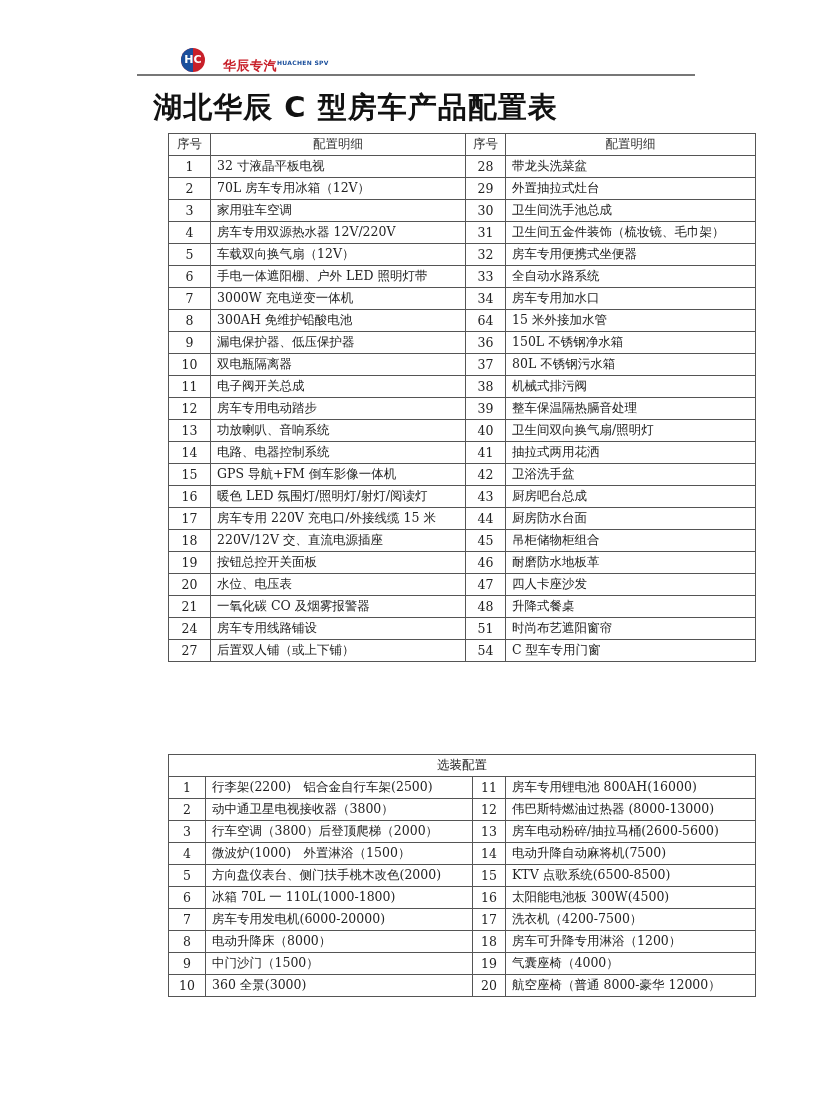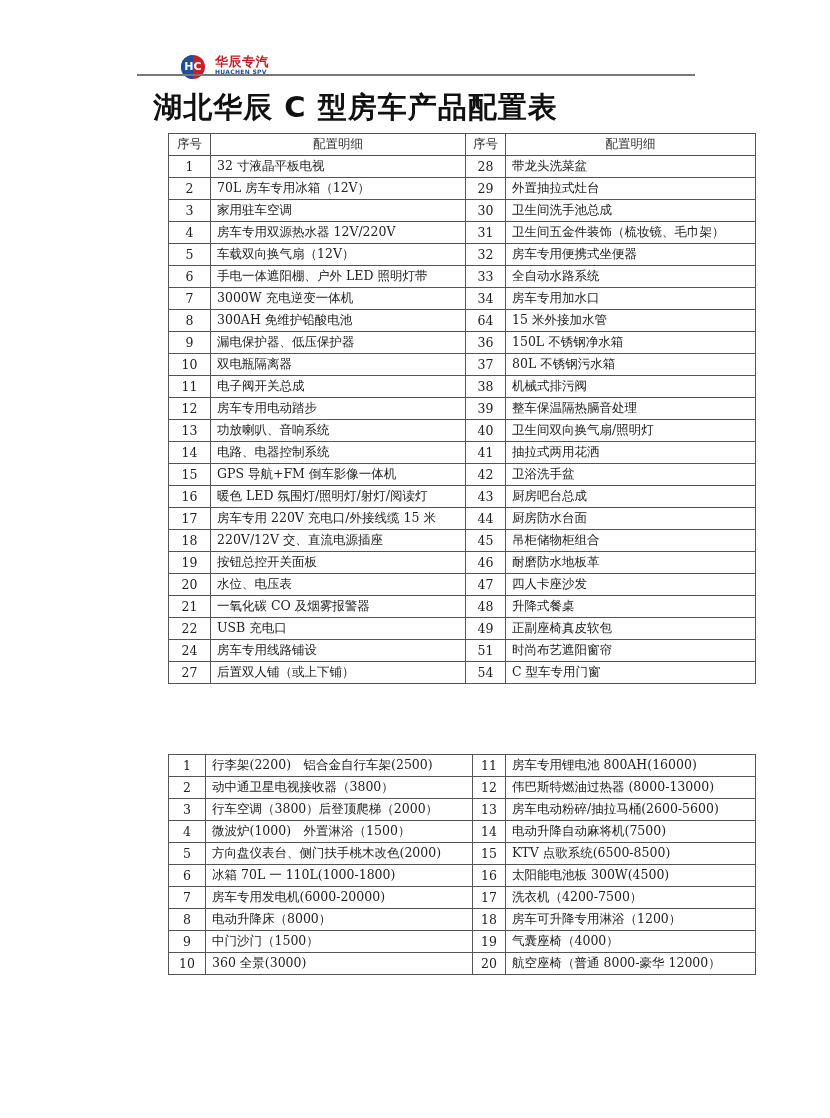--- a/index.html
+++ b/index.html
@@ -1,24 +1,24 @@
 <!DOCTYPE html>
 <html><head>
 <meta charset="utf-8">
 <style>
   html, body { margin:0; padding:0; }
   body { width:830px; height:1118px; background:#ffffff; position:relative; overflow:hidden;
          font-family:"DejaVu Serif","Liberation Serif",serif; color:#222; }
   .header { position:absolute; left:137px; top:44px; width:560px; height:34px; }
-  .logo { position:absolute; left:0; top:11px; display:flex; align-items:flex-start;padding-left:44px; }
+  .logo { position:absolute; left:0; top:4px; display:flex; align-items:flex-end;padding-left:44px; }
   .logo-mark { width:24px; height:24px; border-radius:50%; background:#c8202a; position:relative; overflow:hidden; }
   .logo-mark::before { content:""; position:absolute; left:0; top:0; width:12px; height:24px; background:#1b4f9c; }
   .logo-mark span { position:absolute; left:0; top:0; width:24px; height:24px; line-height:24px; text-align:center;
         color:#fff; font-family:"DejaVu Sans",sans-serif; font-weight:bold; font-size:11px; }
-  .logo-text { margin-left:10px; display:flex; flex-direction:column; line-height:1; }
+  .logo-text { margin-left:18px; display:flex; line-height:1; }
   .logo-cn { font-family:"DejaVu Sans",sans-serif; font-weight:bold; font-size:13px; color:#c8202a; letter-spacing:0.5px; }
   .logo-en { font-family:"DejaVu Sans",sans-serif; font-weight:bold; font-size:6px; color:#1b4f9c; margin-top:1px; letter-spacing:0.3px; }
   .header-rule { position:absolute; left:0; top:30px; width:558px; height:2px; background:#777; }
   .title { position:absolute; left:0; width:711px; top:88px; text-align:center; font-family:"DejaVu Sans",sans-serif;
            font-weight:bold; font-size:29px; color:#111; letter-spacing:1px; }
   table { position:absolute; border-collapse:collapse; table-layout:fixed;margin-left:40px; }
   td, th { border:1px solid #555; height:21px; padding:0 6px; font-size:12.5px; font-weight:normal;
            white-space:nowrap; overflow:hidden; }
   th { text-align:center; color:#333; }
   td.seq { text-align:center; }
@@ -181,26 +181,20 @@
         <td class="seq">47</td>
         <td class="detail">四人卡座沙发</td>
       </tr>
       <tr>
         <td class="seq">21</td>
         <td class="detail">一氧化碳 CO 及烟雾报警器</td>
         <td class="seq">48</td>
         <td class="detail">升降式餐桌</td>
       </tr>
       <tr>
-        <td class="seq">22</td>
-        <td class="detail">USB 充电口</td>
-        <td class="seq">49</td>
-        <td class="detail">正副座椅真皮软包</td>
-      </tr>
-      <tr>
         <td class="seq">24</td>
         <td class="detail">房车专用线路铺设</td>
         <td class="seq">51</td>
         <td class="detail">时尚布艺遮阳窗帘</td>
       </tr>
       <tr>
         <td class="seq">27</td>
         <td class="detail">后置双人铺（或上下铺）</td>
         <td class="seq">54</td>
         <td class="detail">C 型车专用门窗</td>
@@ -209,20 +203,23 @@
 </table>
 
 <table id="opt-table">
   <colgroup>
     <col style="width:37px">
       <col style="width:267px">
       <col style="width:33px">
       <col style="width:250px">
   </colgroup>
   <tbody id="opt-body">
+    <tr>
+      <td class="section" colspan="4">选装配置</td>
+    </tr>
   <tr>
         <td class="seq">1</td>
         <td class="detail">行李架(2200)　铝合金自行车架(2500)</td>
         <td class="seq">11</td>
         <td class="detail">房车专用锂电池 800AH(16000)</td>
       </tr>
       <tr>
         <td class="seq">2</td>
         <td class="detail">动中通卫星电视接收器（3800）</td>
         <td class="seq">12</td>

